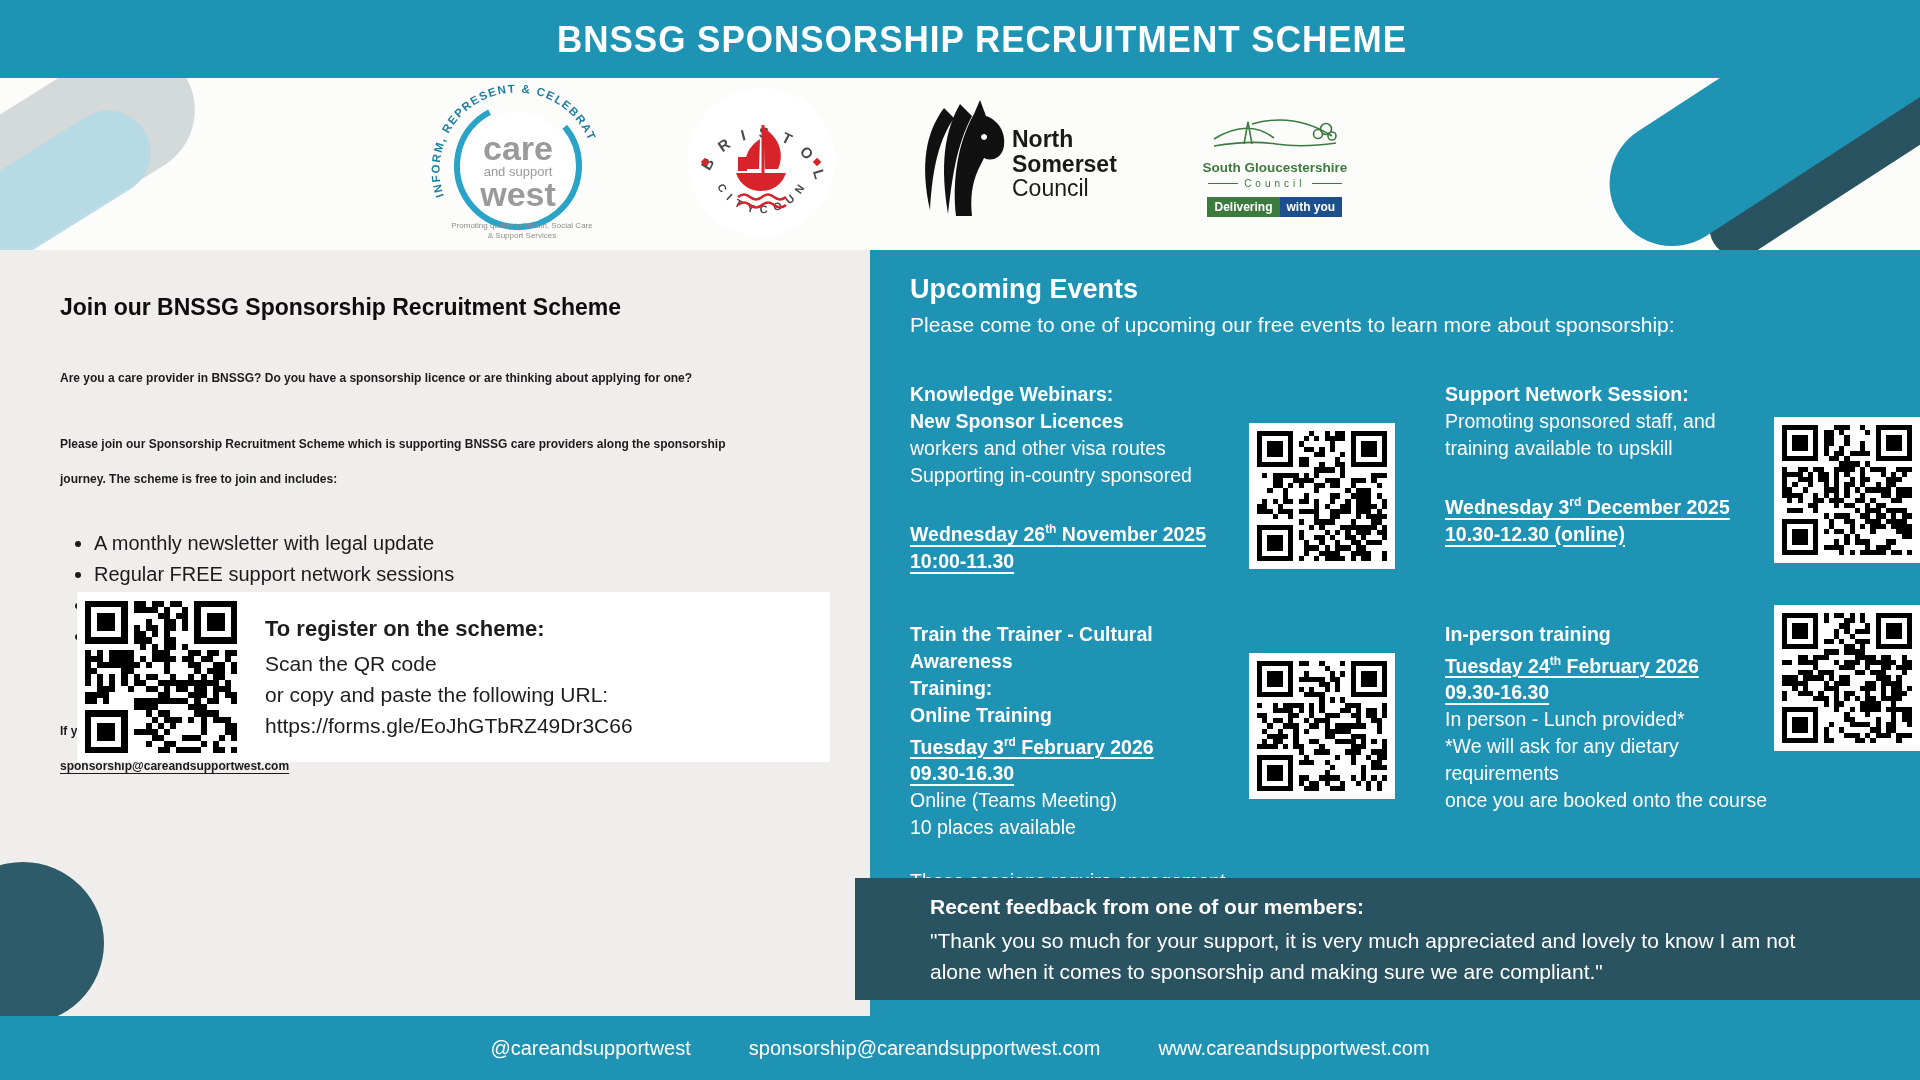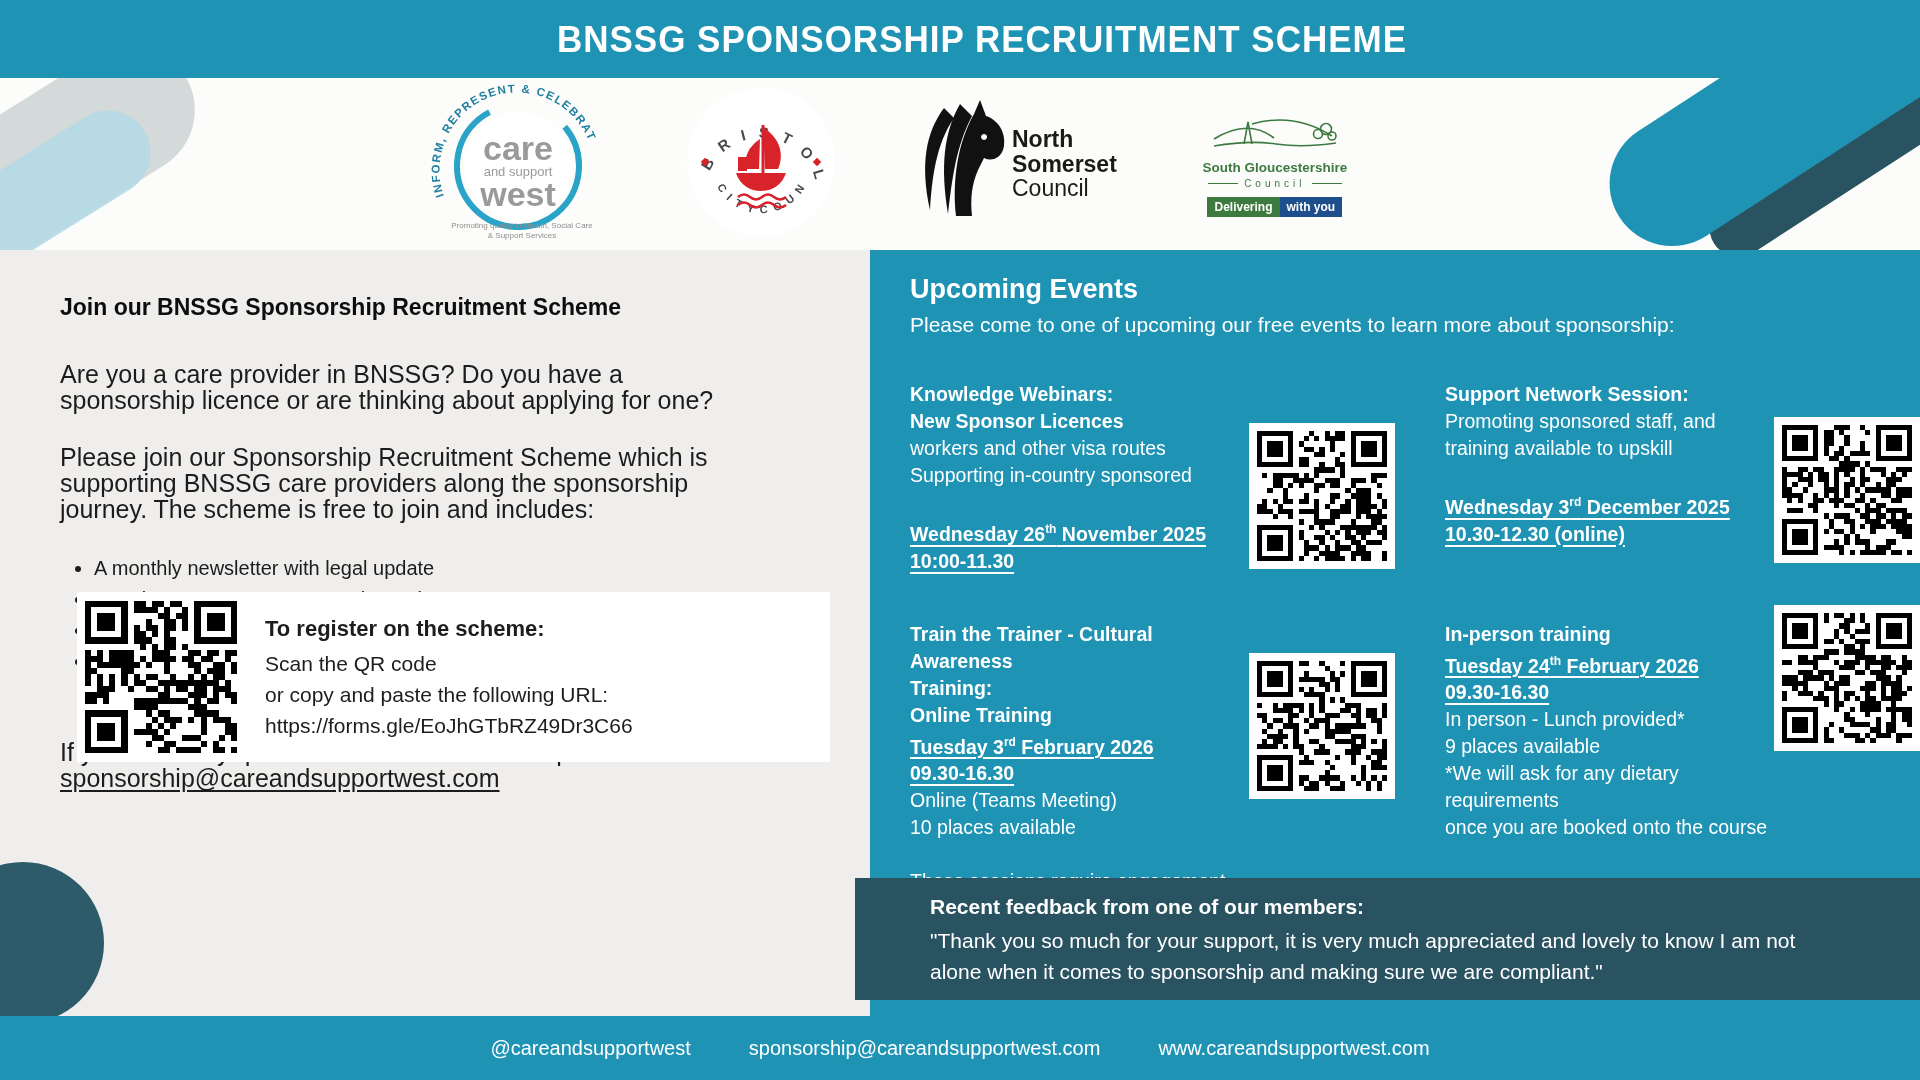--- a/index.html
+++ b/index.html
@@ -50,21 +50,21 @@
   .ns-text div { font-size:23px; line-height:1.08; color:#1a1a18; }
   .ns-l1,.ns-l2 { font-weight:700; }
   .ns-l3 { font-weight:400; color:#2b2b29; }
   
   .left-panel {
     position:absolute; top:250px; left:0; width:870px; height:766px;
     background:#efeeec; z-index:1;
   }
   .left-content { padding:44px 0 0 60px; width:740px; color:#1c1c1c; }
   .left-content h2 { font-size:23px; font-weight:700; color:#0d0d0d; margin-bottom:40px; }
-  .left-content p { font-size:25px; line-height:26px; margin-bottom:31px; width:672px; }
+  .left-content p { font-size:12px; line-height:35px; margin-bottom:31px; width:672px;font-weight:bold; }
   .left-content ul { margin:0 0 31px 34px; width:660px; }
   .left-content li { font-size:20px; line-height:31px; }
   .contact p { margin-bottom:0; }
   .email-link { text-decoration:underline; text-underline-offset:3px; color:#1c1c1c; }
   
   .dark-circle {
     position:absolute; left:-58px; top:862px; width:162px; height:162px;
     border-radius:50%; background:#2d5b69; z-index:1;
   }
   .register-card {
@@ -1192,21 +1192,20 @@
             </div>
           </div>
       </div>
 
       <div class="event ev4">
         <div class="ev-text">
           <div class="ev-title">In-person training</div>
           <div class="ev-date"><span>Tuesday 24</span><sup>th</sup><span> February 2026</span></div>
           <div class="ev-date">09.30-16.30</div>
           <div>In person - Lunch provided*</div>
-          <div>9 places available</div>
           <div>*We will ask for any dietary requirements</div>
           <div>once you are booked onto the course</div>
         </div>
         <div class="qr-card">
             <div class="qr qr-sm">
               <svg viewBox="0 0 25 25" shape-rendering="crispEdges" style="width:100%;height:100%;display:block" fill="#000">
                 <rect width="25" height="25" fill="#fff"></rect>
                 <rect x="8" y="0" width="1" height="1"></rect>
                 <rect x="10" y="0" width="1" height="1"></rect>
                 <rect x="11" y="0" width="1" height="1"></rect>

